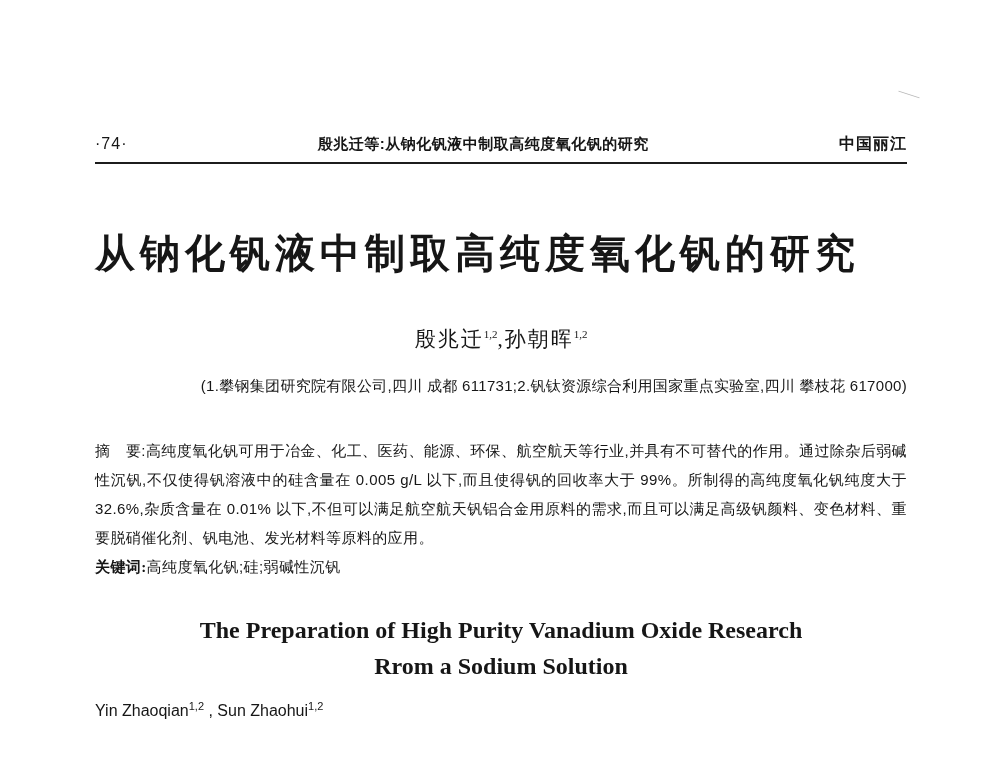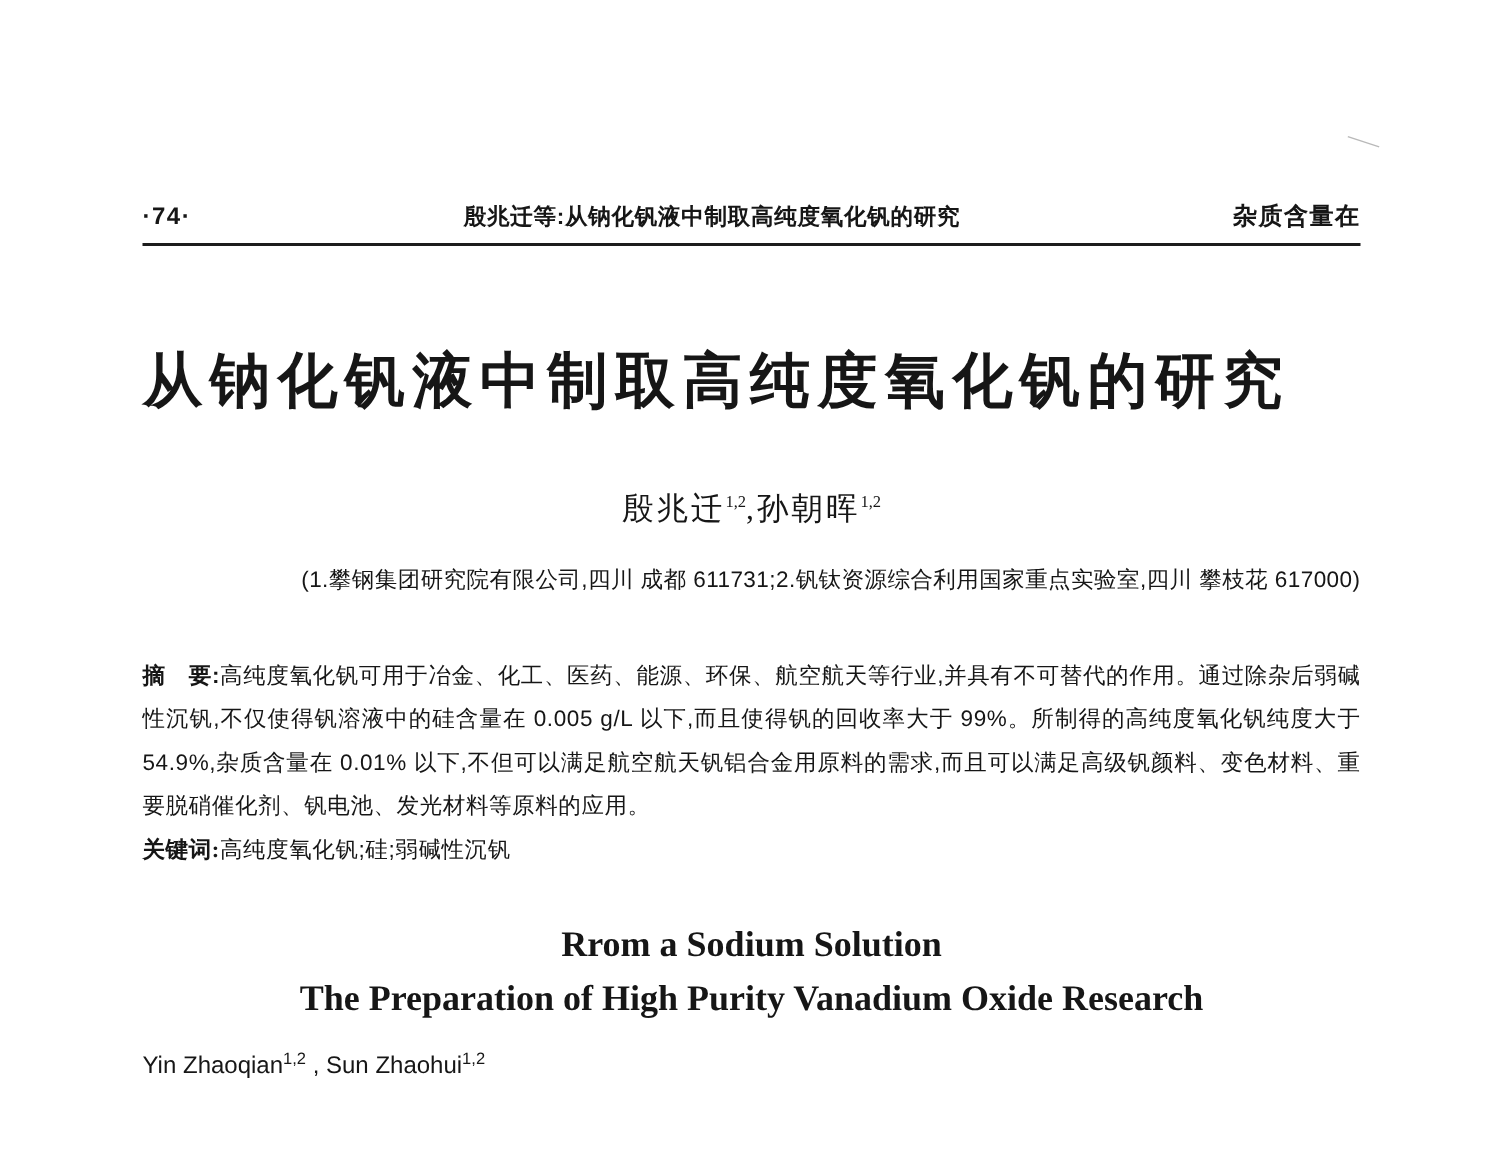--- a/index.html
+++ b/index.html
@@ -35,21 +35,21 @@
   
   .head-row {
     display: flex;
     justify-content: space-between;
     align-items: baseline;
     padding-bottom: 7px;
     border-bottom: 2px solid #1c1c1c;
   }
   .page-num {
     font-size: 16px;
-    font-weight: 700;
+    font-weight: 400;
     letter-spacing: 1px;
   }
   .running-title {
     font-size: 15px;
     font-weight: 700;
     letter-spacing: 0.5px;
     text-align: center;
   }
   .journal {
     font-size: 16px;
@@ -90,21 +90,21 @@
 
   
   .abstract-block {
     margin-top: 40px;
     font-size: 15px;
     line-height: 29px;
     text-align: justify;
     letter-spacing: 0.4px;
   }
   .abstract-block .lbl {
-    font-weight: 700;
+    font-weight: 400;
   }
   .keywords-line {
     font-size: 15px;
     line-height: 29px;
     letter-spacing: 0.4px;
   }
   .keywords-line .lbl {
     font-weight: 700;
     font-family: Liberation Serif, serif;
   }
@@ -142,41 +142,41 @@
 </head>
 <body>
 
 <div class="artifact"></div>
 
 <div class="page">
 
   <div class="head-row">
     <span class="page-num">·74·</span>
     <span class="running-title">殷兆迁等:从钠化钒液中制取高纯度氧化钒的研究</span>
-    <span class="journal">杂质含量在</span>
+    <span class="journal">中国丽江</span>
   </div>
 
   <div class="title-cn">从钠化钒液中制取高纯度氧化钒的研究</div>
 
   <div class="authors-cn">
     <span>殷兆迁</span><sup>1,2</sup><span>,</span><span>孙朝晖</span><sup>1,2</sup>
   </div>
 
   <div class="affil-cn">(1.攀钢集团研究院有限公司,四川 成都 611731;2.钒钛资源综合利用国家重点实验室,四川 攀枝花 617000)</div>
 
   <div class="abstract-block">
-    <span class="lbl">摘　要:</span><span>高纯度氧化钒可用于冶金、化工、医药、能源、环保、航空航天等行业,并具有不可替代的作用。通过除杂后弱碱性沉钒,不仅使得钒溶液中的硅含量在 0.005 g/L 以下,而且使得钒的回收率大于 99%。所制得的高纯度氧化钒纯度大于 54.9%,杂质含量在 0.01% 以下,不但可以满足航空航天钒铝合金用原料的需求,而且可以满足高级钒颜料、变色材料、重要脱硝催化剂、钒电池、发光材料等原料的应用。</span>
+    <span class="lbl">摘　要:</span><span>高纯度氧化钒可用于冶金、化工、医药、能源、环保、航空航天等行业,并具有不可替代的作用。通过除杂后弱碱性沉钒,不仅使得钒溶液中的硅含量在 0.005 g/L 以下,而且使得钒的回收率大于 99%。所制得的高纯度氧化钒纯度大于 32.6%,杂质含量在 0.01% 以下,不但可以满足航空航天钒铝合金用原料的需求,而且可以满足高级钒颜料、变色材料、重要脱硝催化剂、钒电池、发光材料等原料的应用。</span>
     <div class="keywords-line">
       <span class="lbl">关键词:</span><span>高纯度氧化钒;硅;弱碱性沉钒</span>
     </div>
   </div>
 
   <div class="title-en">
+    <div>The Preparation of High Purity Vanadium Oxide Research</div>
     <div>Rrom a Sodium Solution</div>
-    <div>The Preparation of High Purity Vanadium Oxide Research</div>
   </div>
 
   <div class="authors-en">
     <span>Yin Zhaoqian</span><sup>1,2</sup><span> , Sun Zhaohui</span><sup>1,2</sup>
   </div>
 
 
 </div>
 
 </body></html>

